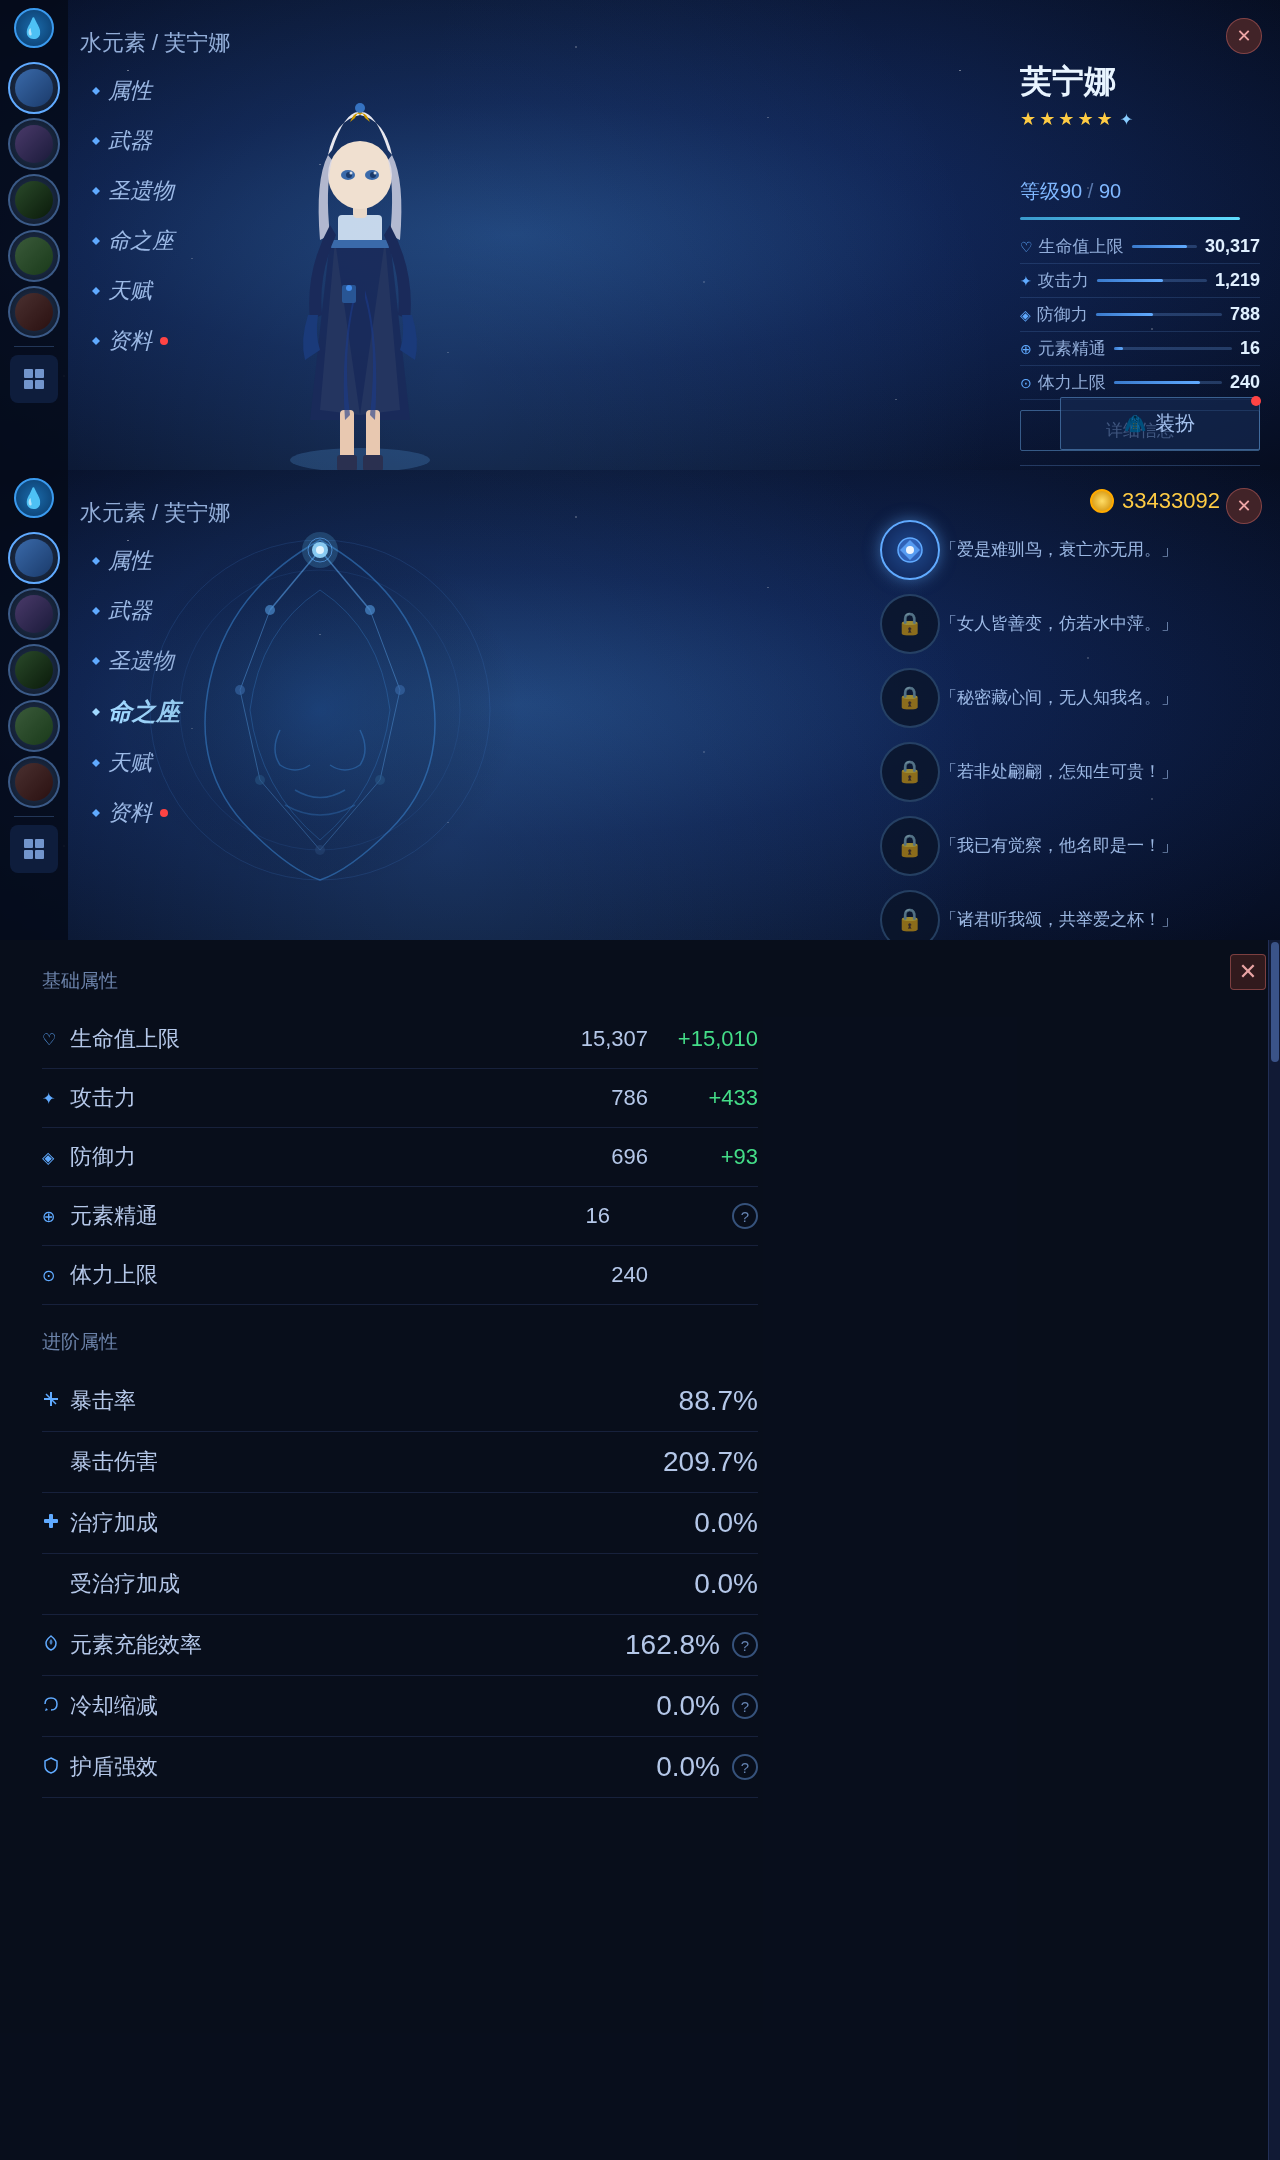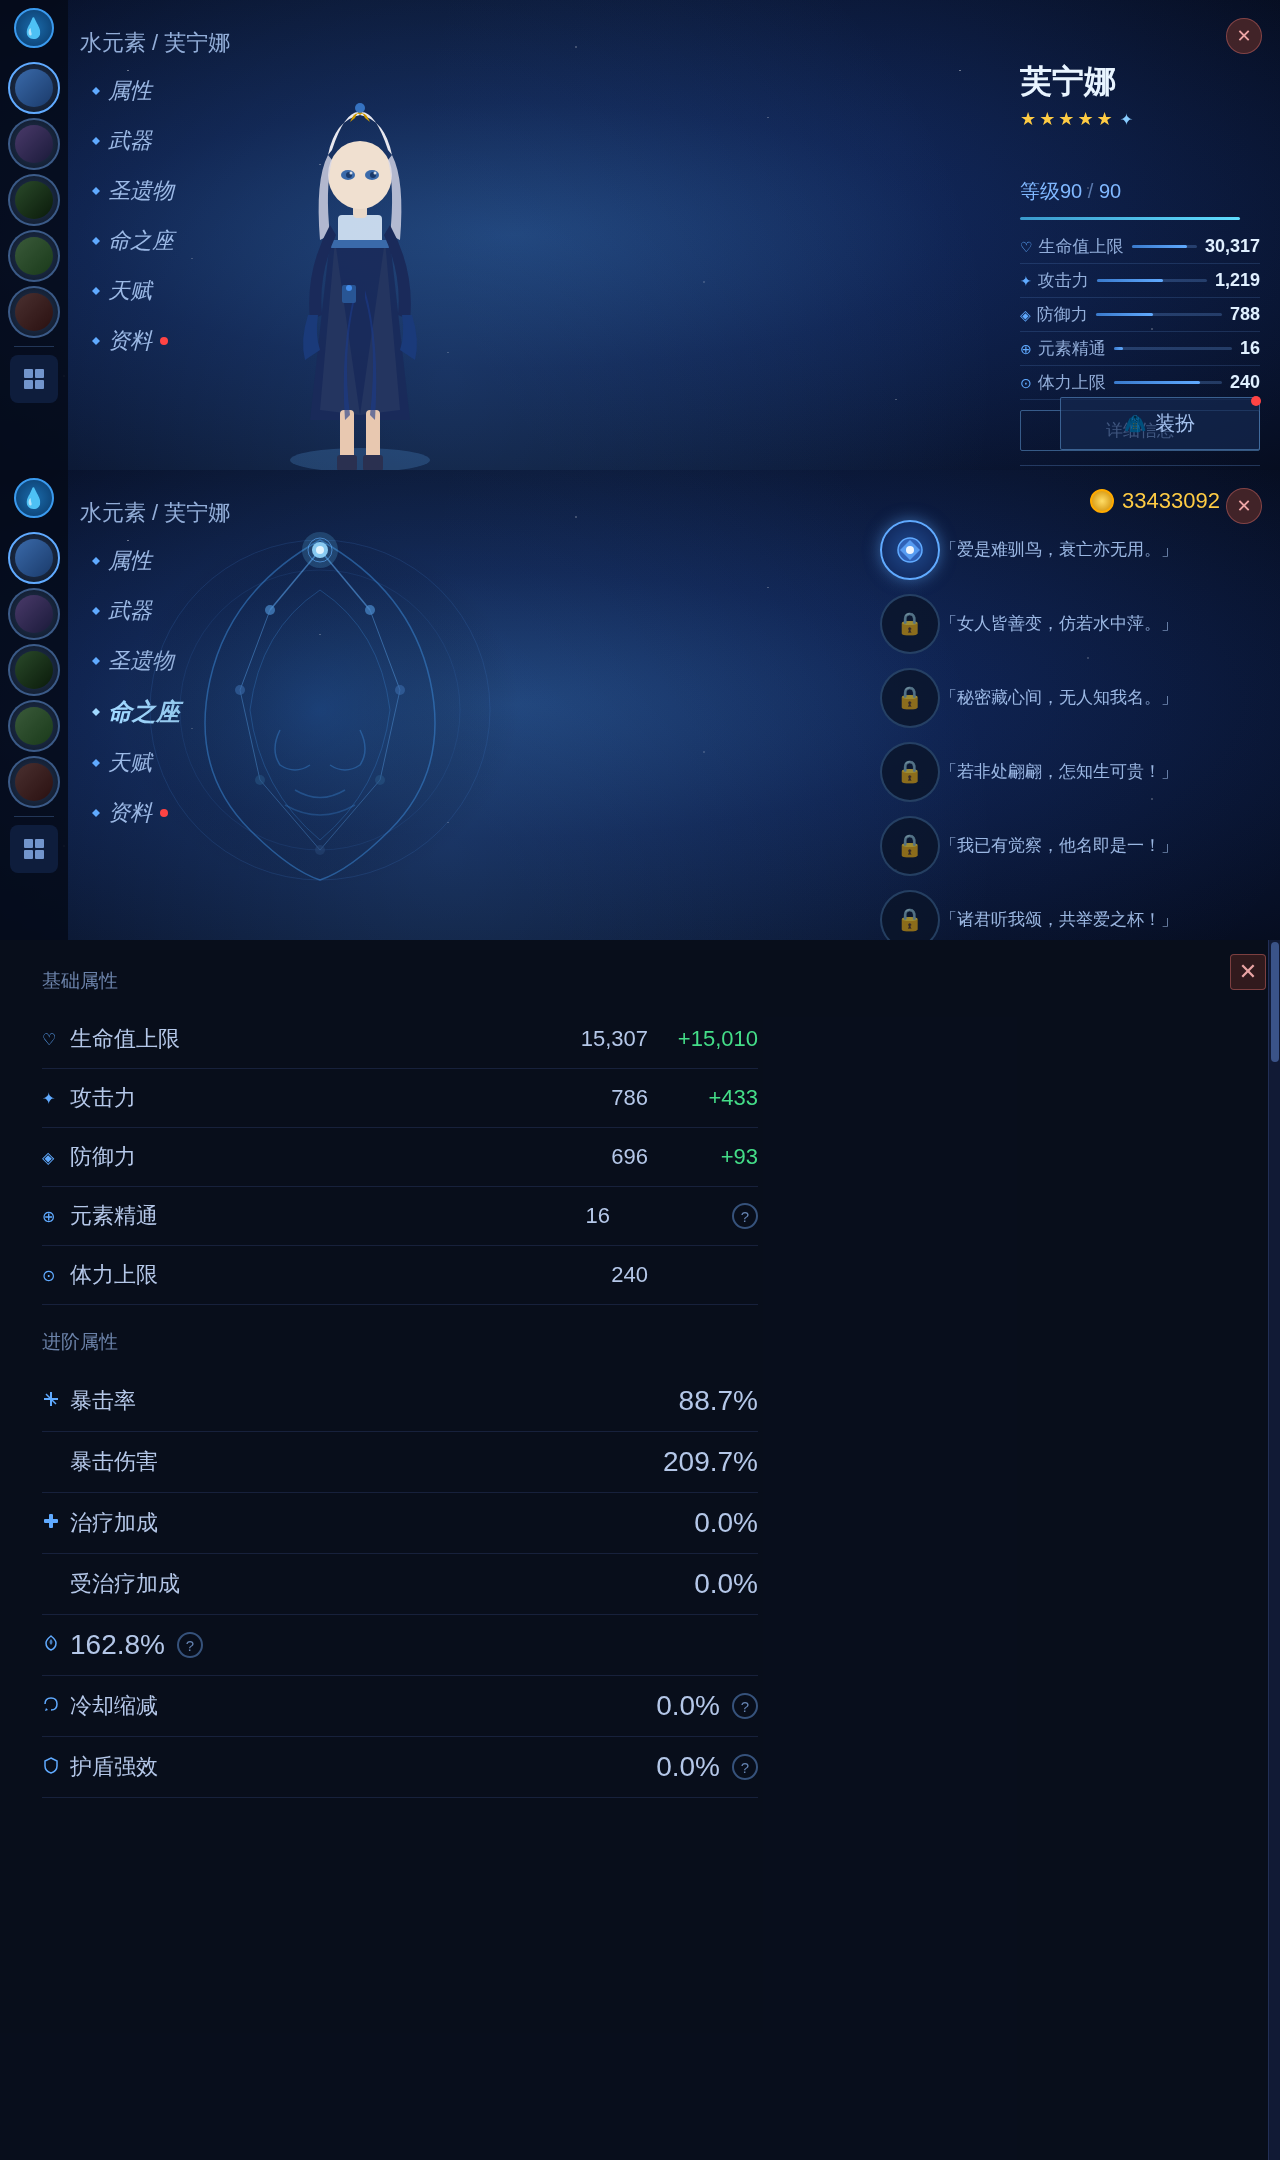--- a/index.html
+++ b/index.html
@@ -998,20 +998,21 @@
       <div class="adv-stat-value">0.0%</div>
     </div>
 
     <div class="advanced-row">
       <div class="adv-stat-icon">
         <svg width="18" height="18" viewBox="0 0 18 18" fill="none">
           <path d="M9 2 Q14 6 14 9 Q14 14 9 16 Q4 14 4 9 Q4 6 9 2 Z" stroke="#60aaff" stroke-width="1.5" fill="none"></path>
           <path d="M9 5 Q12 8 9 11 Q6 8 9 5 Z" fill="#60aaff" opacity="0.7"></path>
         </svg>
       </div>
+      <div class="adv-stat-name">元素充能效率</div>
       <div class="adv-stat-value">162.8%</div>
       <div class="adv-stat-help">?</div>
     </div>
 
     <div class="advanced-row">
       <div class="adv-stat-icon">
         <svg width="18" height="18" viewBox="0 0 18 18" fill="none">
           <path d="M3 9 Q3 3 9 3 Q15 3 15 9 Q15 15 9 15" stroke="#60aaff" stroke-width="1.5" fill="none"></path>
           <path d="M4 13 L3 16 L6 15 Z" fill="#60aaff"></path>
         </svg>

